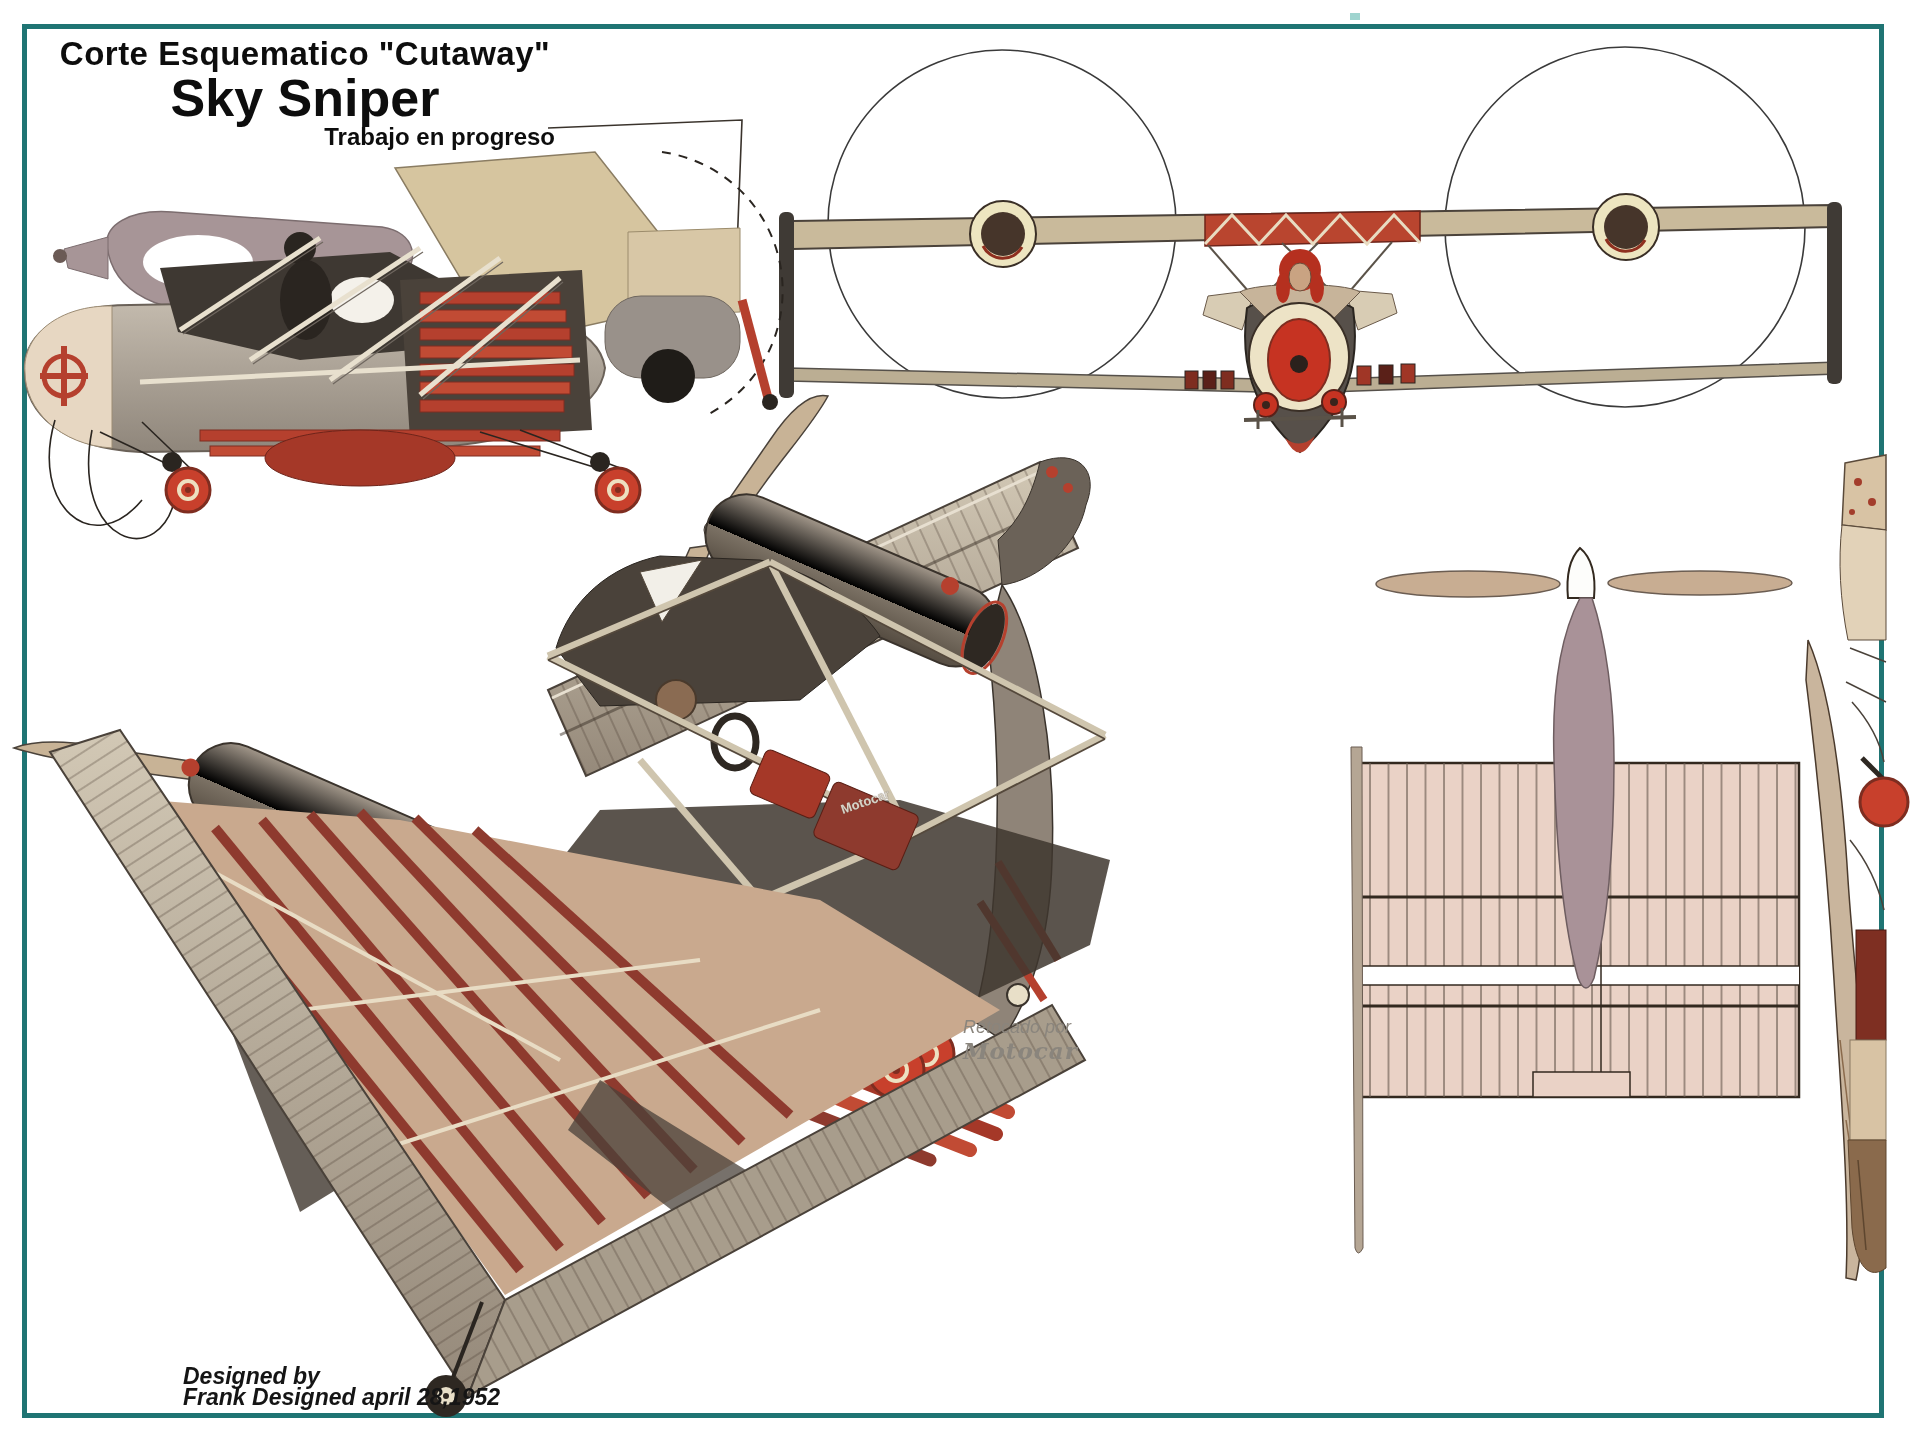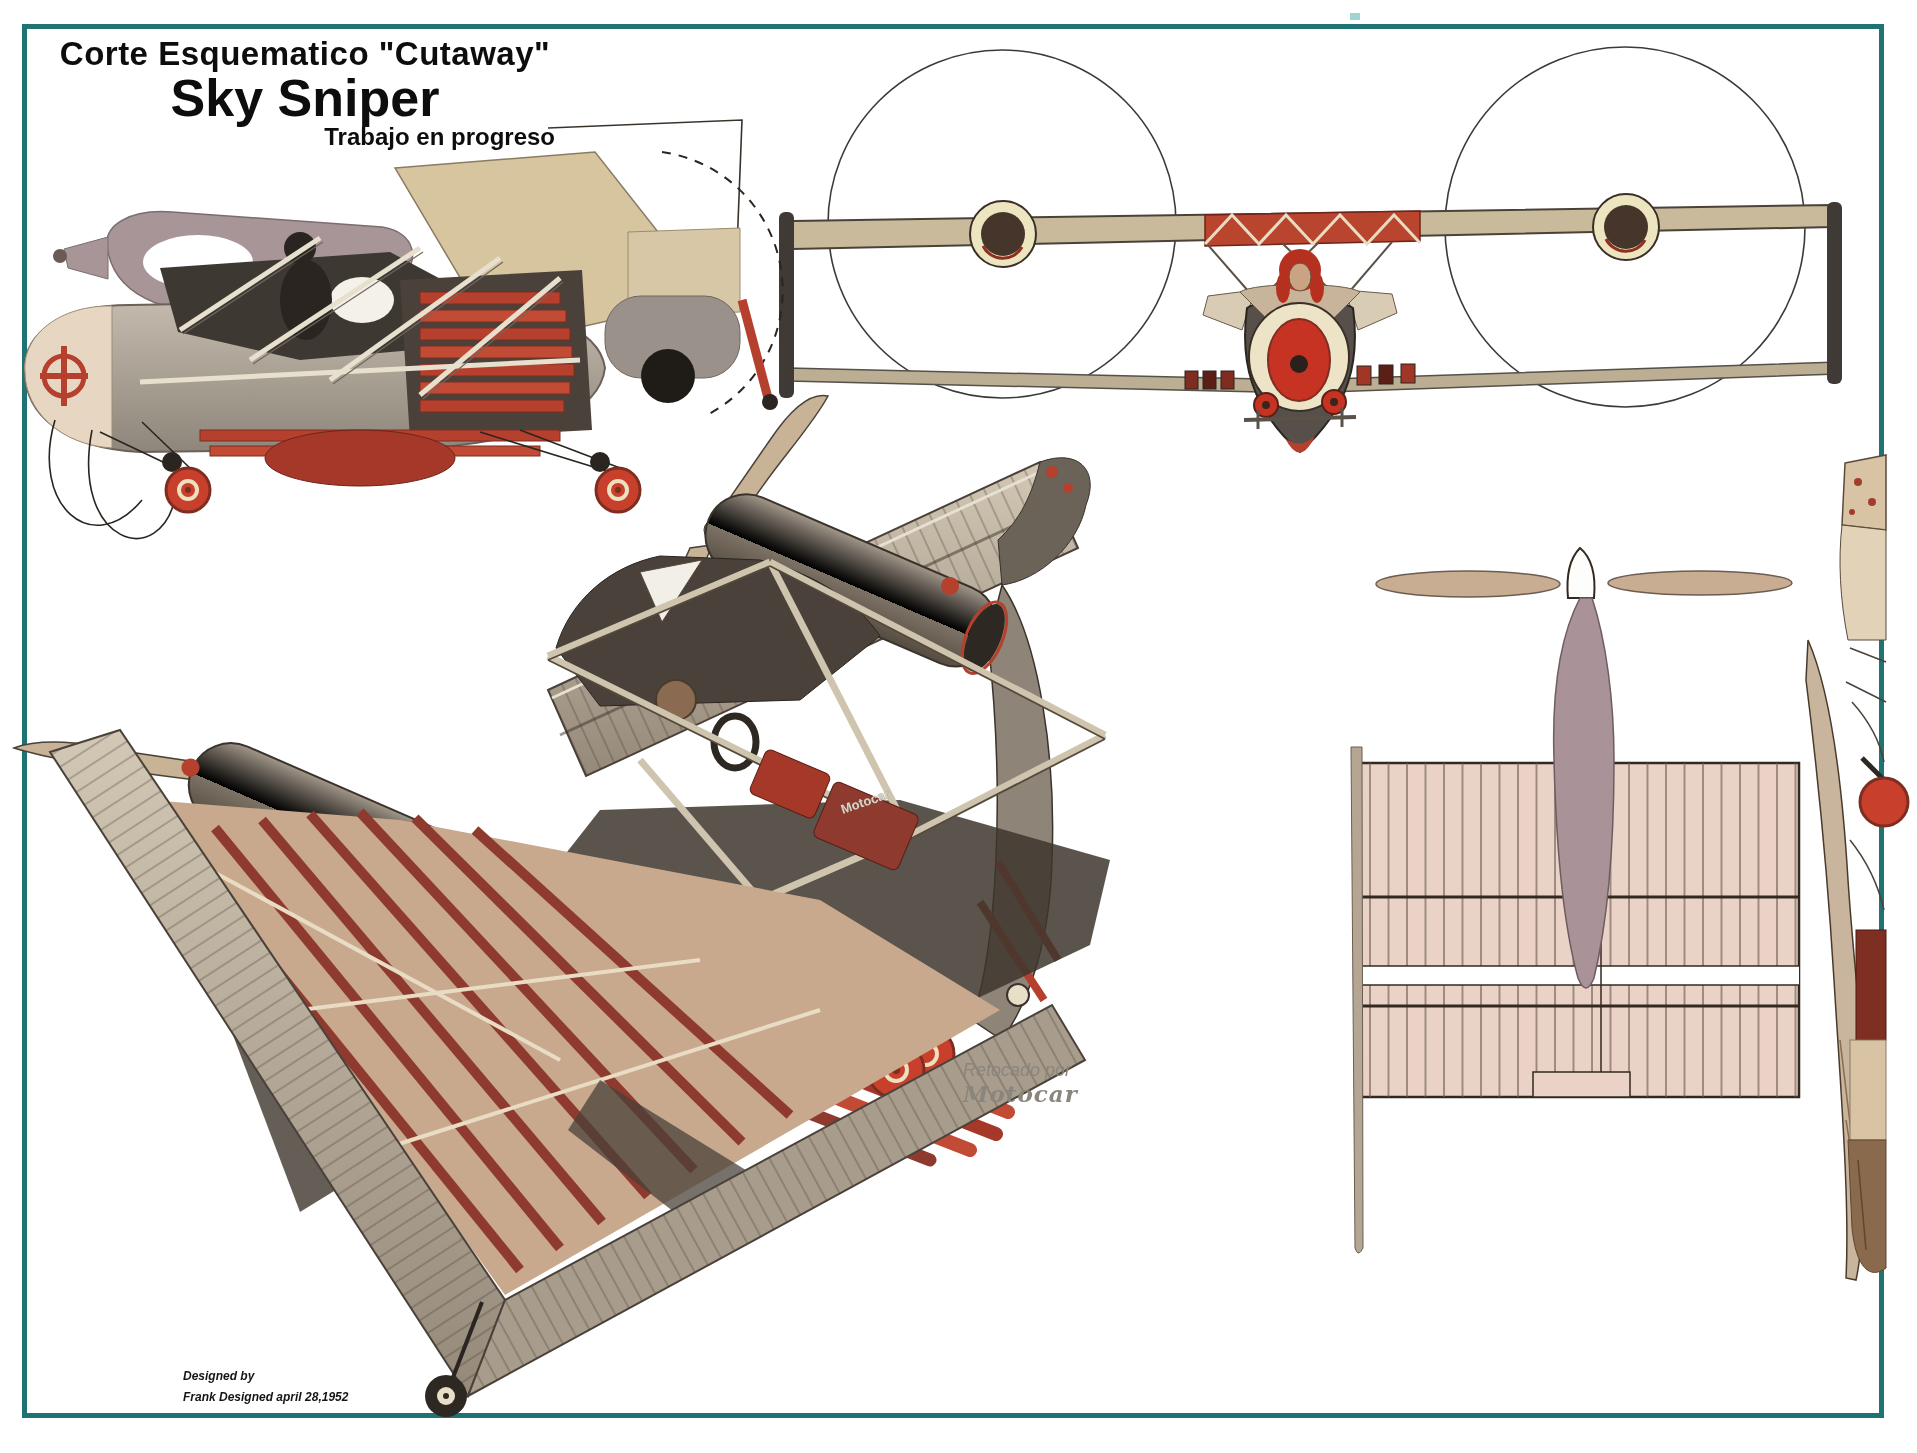--- a/index.html
+++ b/index.html
@@ -5,27 +5,27 @@
   html,body{margin:0;padding:0;background:#ffffff;}
   #canvas{position:relative;width:1917px;height:1453px;background:#ffffff;overflow:hidden;
           font-family:"Liberation Sans",sans-serif;}
   .frame{position:absolute;left:22px;top:24px;width:1862px;height:1394px;
          border:5px solid #1f7473;box-sizing:border-box;}
   .tick{position:absolute;left:1350px;top:13px;width:10px;height:7px;background:#9fd4cf;}
   .titleblock{position:absolute;left:55px;top:34px;width:500px;text-align:center;color:#0d0d0d;}
   .t1{font-size:33px;font-weight:bold;line-height:40px;letter-spacing:0.5px;}
   .t2{font-size:52px;font-weight:bold;line-height:48px;}
   .t3{font-size:24px;font-weight:bold;line-height:30px;text-align:right;}
-  .retouch{position:absolute;left:963px;top:1059px;color:#8a857d;font-style:italic;}
+  .retouch{position:absolute;left:963px;top:1016px;color:#8a857d;font-style:italic;}
   .r1{font-size:18px;line-height:22px;}
   .r2{font-family:"DejaVu Serif",serif;font-size:23px;font-weight:bold;line-height:26px;letter-spacing:1px;}
   .watermark{position:absolute;left:840px;top:794px;font-size:13px;color:#d8d2c6;
              text-shadow:0 0 1px #6a6258;transform:rotate(-19deg);font-weight:bold;}
   .designed{position:absolute;left:183px;top:1366px;color:#151515;font-weight:bold;
-            font-style:italic;font-size:12px;line-height:21px;}
+            font-style:italic;font-size:23px;line-height:21px;}
   svg{position:absolute;left:0;top:0;}
 </style>
 </head>
 <body>
 
 <div id="canvas">
 
   <div class="frame"></div>
   <div class="tick"></div>
 

